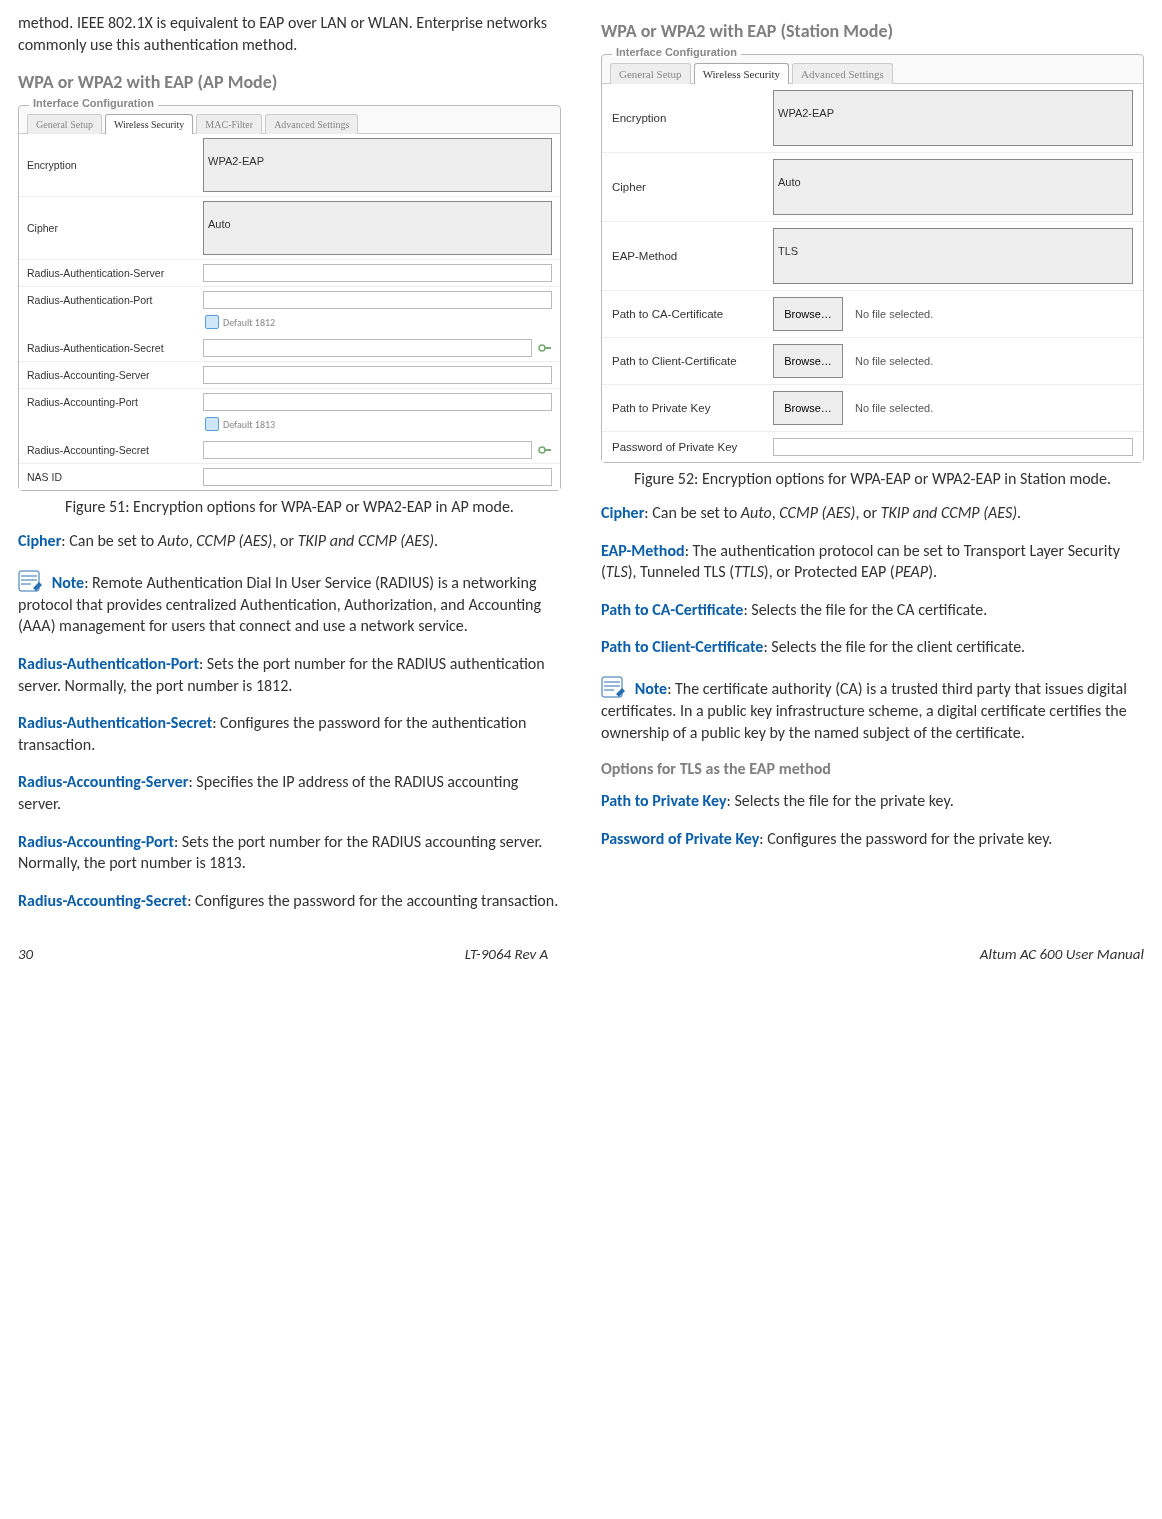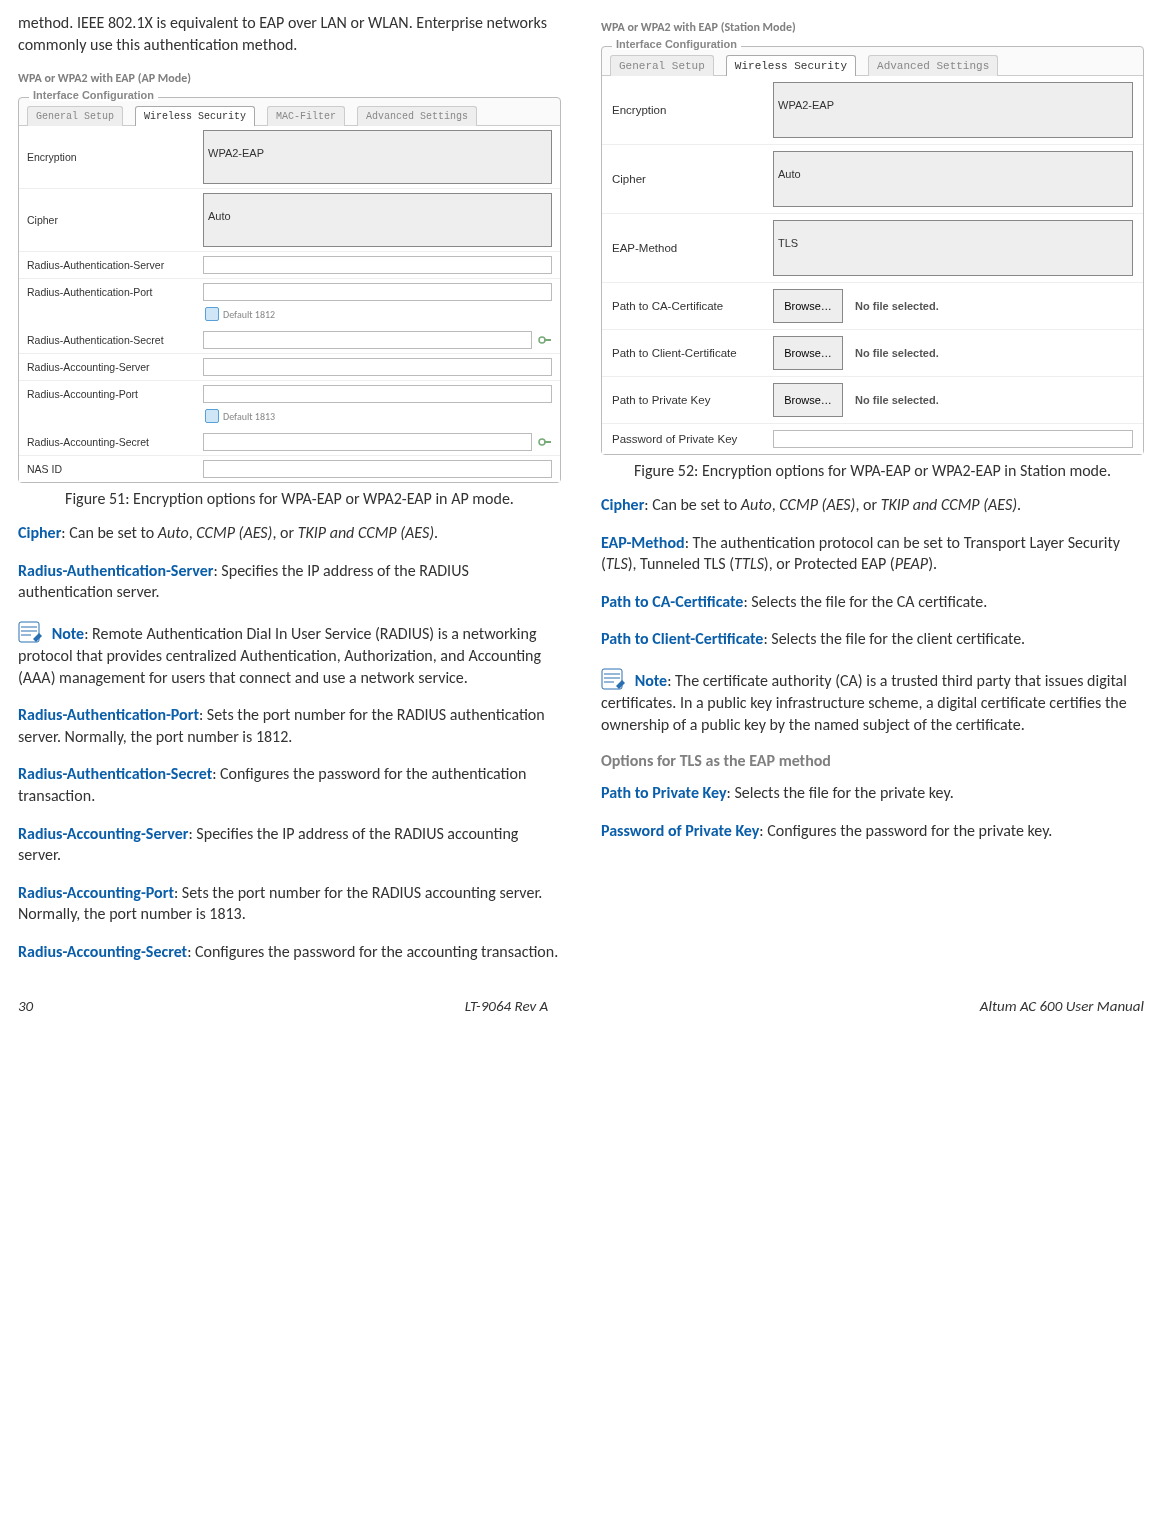--- a/index.html
+++ b/index.html
@@ -17,21 +17,21 @@
     justify-content: center;
   }
   .col {
     flex: 1;
     min-width: 0;
   }
   p { margin: 0 0 16px 0; line-height: 1.35; }
   .section-head {
     font-weight: bold;
     color: #808080;
-    font-size: 12px;
+    font-size: 18px;
     margin: 8px 0 12px 0;
   }
   .sub-head {
     font-weight: bold;
     color: #808080;
     font-size: 16px;
     margin: 8px 0 12px 0;
   }
   .term { color: #0b5faa; font-weight: bold; }
   .ital { font-style: italic; }
@@ -62,23 +62,23 @@
     left: 10px;
     background: #fff;
     color: #888;
     font-family: Verdana, sans-serif;
     font-size: 11px;
     font-weight: bold;
     padding: 0 4px;
   }
   .tabs {
     display: flex;
-    gap: 12px;
+    gap: 3px;
     padding: 8px 8px 0 8px;
-    font-family: Liberation Mono, monospace;
+    font-family: Liberation Serif, serif;
     font-size: 10px;
   }
   .tab {
     border: 1px solid #ccc;
     border-bottom: none;
     padding: 4px 8px;
     background: #eee;
     color: #888;
     border-radius: 3px 3px 0 0;
   }
@@ -147,21 +147,20 @@
     font-size: 11px;
     border: 1px solid #888;
     background: #eee;
     padding: 0 4px;
     text-align: center;
   }
   .file-status {
     color: #555;
     font-size: 11px;
     margin-left: 6px;
-    font-weight: bold;
   }
   
   .fig51 .row-label { width: 170px; font-size: 10.5px; }
   .fig52 .row-label { width: 155px; font-size: 11.5px; }
   .fig52 .tabs { font-size: 11px; }
   .fig52 .row { font-size: 12px; padding:6px 10px; }
   .fig52 .row-select { height: 22px; }
   .footer {
     display:flex;
     justify-content: space-between;
@@ -247,21 +246,20 @@
           <input class="row-input" style="">
         </div>
       </div>
     </div>
     <div class="figure-caption">Figure 51: Encryption options for WPA-EAP or WPA2-EAP in AP mode.</div>
 
     <p>
       <span class="term">Cipher</span><span>: Can be set to </span><span class="ital">Auto</span><span>, </span><span class="ital">CCMP (AES)</span><span>, or </span><span class="ital">TKIP and CCMP (AES)</span><span>.</span>
     </p>
 
-    <p><span class="term">Radius-Authentication-Server</span><span>: Specifies the IP address of the RADIUS authentication server.</span></p>
 
     <p>
       <span class="note-icon">
         <svg viewBox="0 0 26 26">
             <rect x="1" y="3" width="20" height="20" rx="2" fill="#fff" stroke="#2a6fb1" stroke-width="1"></rect>
             <path d="M3 8 h16 M3 12 h16 M3 16 h10" stroke="#2a6fb1" stroke-width="1"></path>
             <path d="M15 20 l6 -6 l3 3 l-6 6 z" fill="#2a6fb1"></path>
           </svg>
       </span>
       <span class="term">Note</span><span>: Remote Authentication Dial In User Service (RADIUS) is a networking protocol that provides centralized Authentication, Authorization, and Accounting (AAA) management for users that connect and use a network service.</span>

